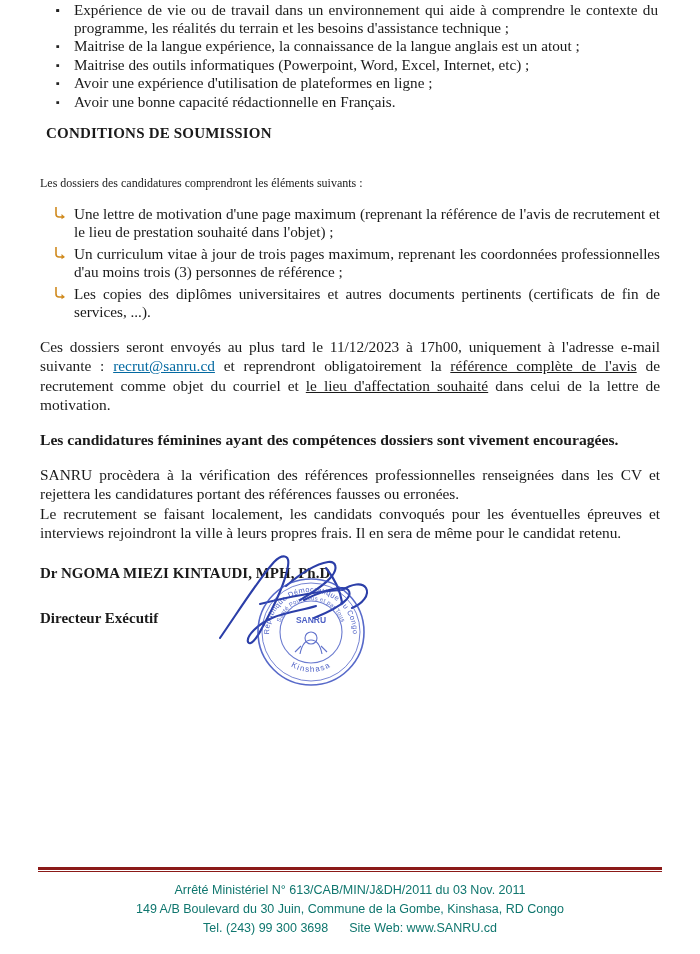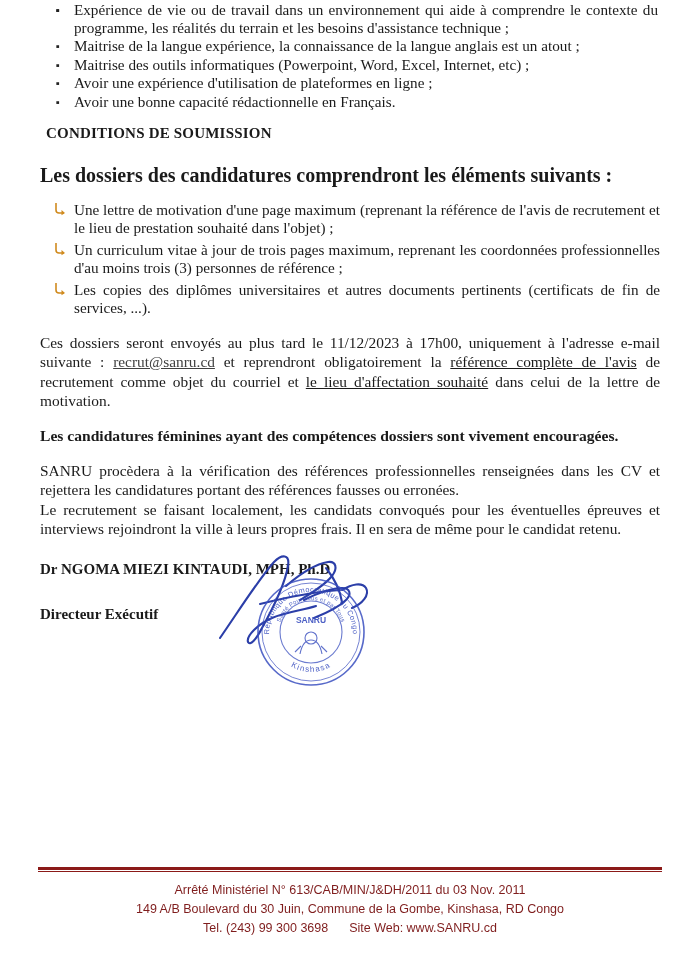--- a/index.html
+++ b/index.html
@@ -50,23 +50,23 @@
     padding-right: 4px;
   }
   h2.section-title {
     font-size: 15px;
     font-weight: bold;
     margin: 14px 0 0 6px;
     padding-left: 2px;
     letter-spacing: 0.2px;
   }
   p.lead-bold {
-    font-size: 20px;
-    font-weight: bold;
-    margin: 22px 0 0 0;
+    font-size: 12px;
+    font-weight: normal;
+    margin: 34px 0 0 0;
     padding-left: 2px;
   }
   ul.arrow-list {
     list-style: none;
     margin: 14px 0 0 0;
     padding: 0;
   }
   ul.arrow-list li {
     position: relative;
     padding-left: 36px;
@@ -88,21 +88,21 @@
     font-size: 15.4px;
     line-height: 19.5px;
     text-align: justify;
     margin: 16px 0 0 0;
     padding: 0 2px;
   }
   p.body-par.tight {
     margin-top: 0;
   }
   .mail-link {
-    color: #404040;
+    color: #0369a1;
     text-decoration: underline;
   }
   .uline {
     text-decoration: underline;
   }
   p.emph-bold {
     font-size: 15.6px;
     font-weight: bold;
     margin: 16px 0 0 0;
     padding: 0 2px;
@@ -155,21 +155,21 @@
   }
   .footer {
     position: absolute;
     left: 0;
     right: 0;
     top: 880px;
     text-align: center;
     font-family: "Liberation Sans", sans-serif;
     font-size: 12.5px;
     line-height: 19px;
-    color: #7f1d1d;
+    color: #0f766e;
   }
   .footer .line-sep {
     display: inline-block;
     width: 14px;
   }
 </style>
 </head>
 <body>
 
 <div class="page">

